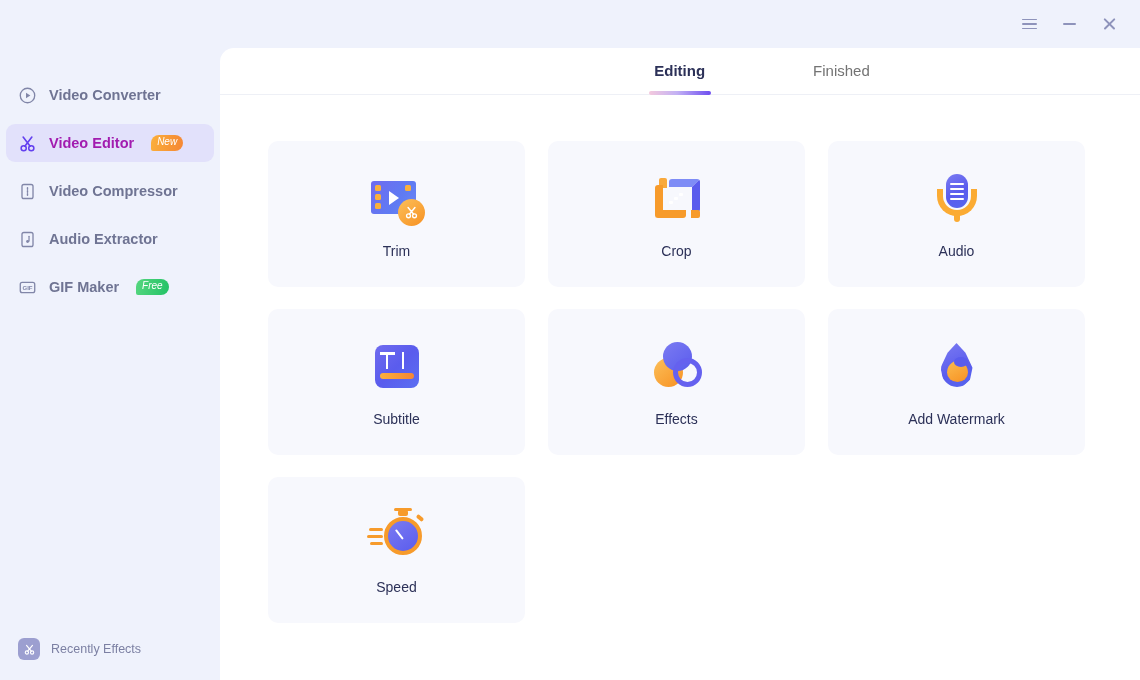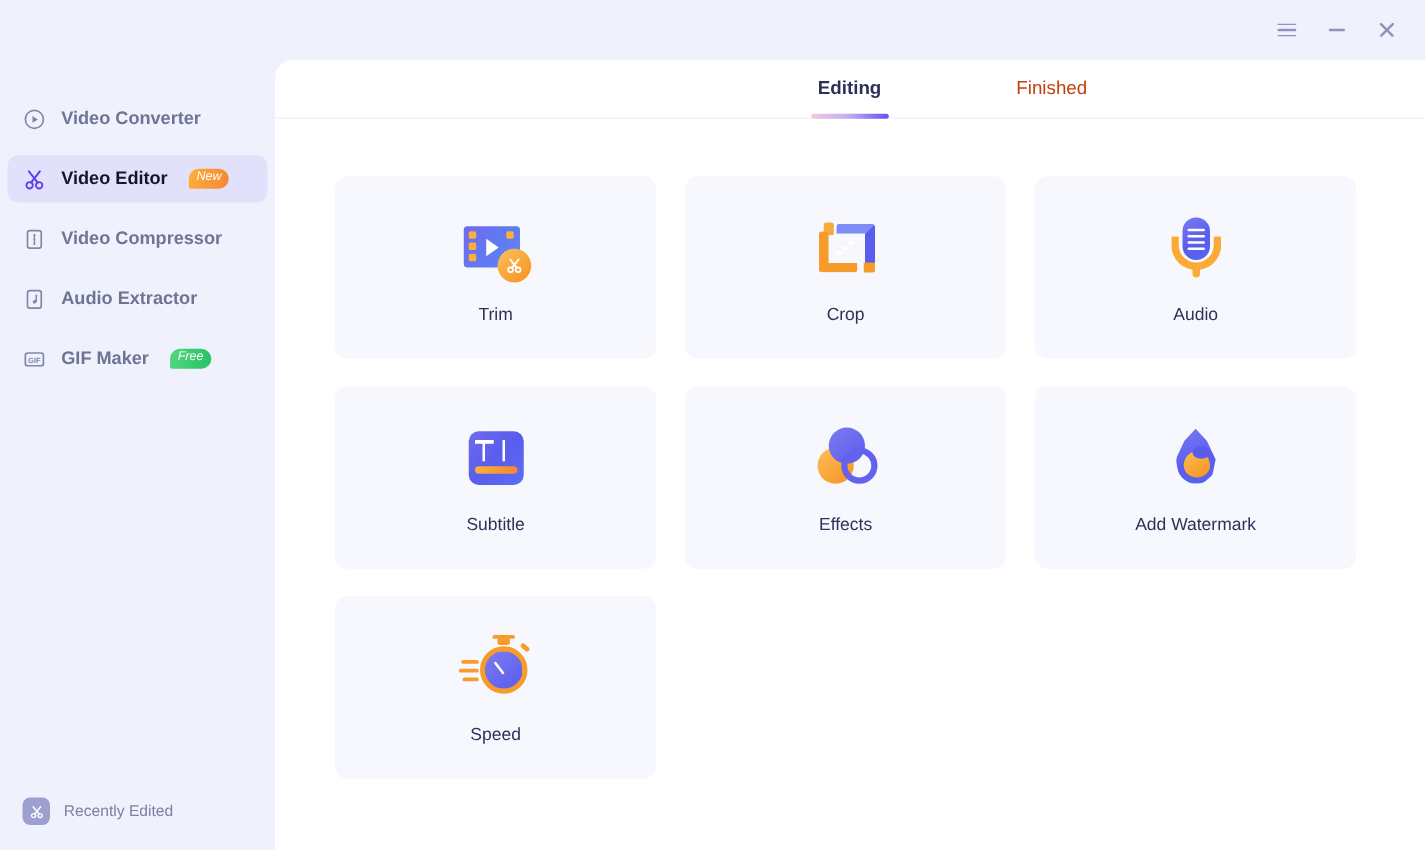--- a/index.html
+++ b/index.html
@@ -158,21 +158,21 @@
   .nav-item.active {
     background: #e2e1fb;
   }
   .nav-label {
     font-size: 14.5px;
     color: #6f7493;
     white-space: nowrap;
     font-weight: bold;
   }
   .nav-item.active .nav-label {
-    color: #0f172a;
+    color: #a21caf;
     font-weight: bold;
   }
   .nav-ico {
     width: 19px; height: 19px;
     flex: none;
     display: flex;
     align-items: center;
     justify-content: center;
   }
 
@@ -230,21 +230,21 @@
     border-bottom: 1px solid #eef0f6;
     display: flex;
     align-items: center;
     justify-content: center;
     gap: 108px;
   }
 
   .tab {
     position: relative;
     font-size: 15px;
-    color: #c2410c;
+    color: #737373;
     padding-bottom: 2px;
     white-space: nowrap;
   }
   .tab.active {
     color: #2c3158;
     font-weight: bold;
   }
   .tab.active::after {
     content: "";
     position: absolute;
@@ -650,21 +650,21 @@
     </div>
 
     <div class="recent">
       <span class="recent-ico">
         <svg width="13" height="13" viewBox="0 0 20 20" fill="none">
           <circle cx="6" cy="14.6" r="2.5" stroke="#ffffff" stroke-width="1.7"></circle>
           <circle cx="14" cy="14.6" r="2.5" stroke="#ffffff" stroke-width="1.7"></circle>
           <path d="M7.2 12.6 L14.6 3.6 M12.8 12.6 L5.4 3.6" stroke="#ffffff" stroke-width="1.8" stroke-linecap="round"></path>
         </svg>
       </span>
-      <span class="recent-label">Recently Edited</span>
+      <span class="recent-label">Recently Effects</span>
     </div>
   </div>
 
   <div class="main">
 
     <div class="tabbar">
       <div class="tab active">Editing</div>
       <div class="tab">Finished</div>
 
       <button class="add-btn">

